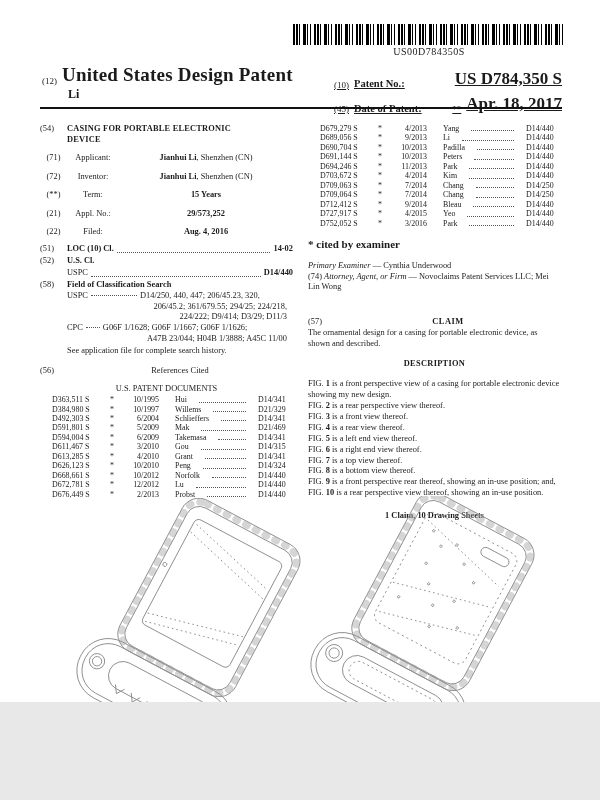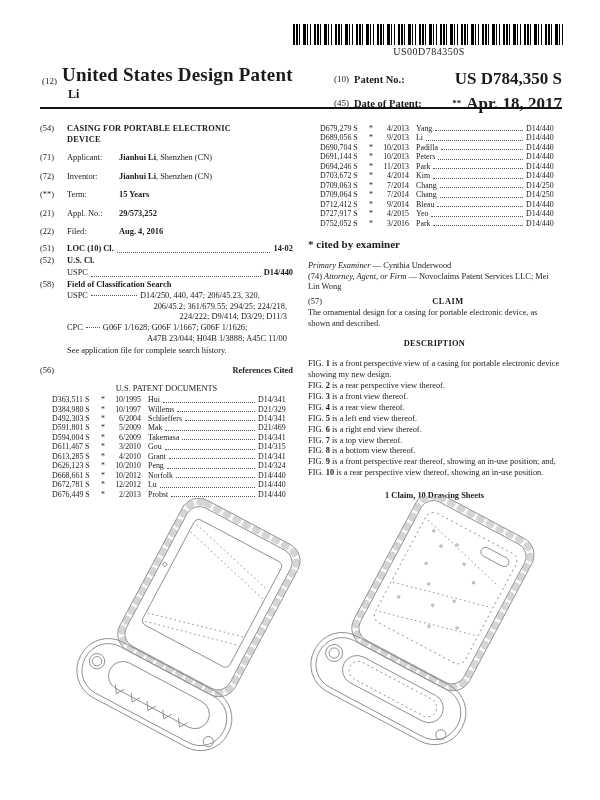--- a/index.html
+++ b/index.html
@@ -1,79 +1,79 @@
 <!DOCTYPE html>
 <html><head>
 <meta charset="utf-8">
 <style>
   html,body{margin:0;padding:0;background:#e8e8e8;}
-  .page{position:relative;width:600px;height:800px;background:#ffffff;color:#1b1b1b;
+  .page{position:relative;width:600px;height:702px;background:#ffffff;color:#1b1b1b;
         font-family:"Liberation Serif","DejaVu Serif",serif;overflow:hidden;}
 
   
   .barcode-wrap{position:absolute;top:24px;left:293px;width:272px;text-align:center;}
   .barcode{height:21px;width:100%;
     background:repeating-linear-gradient(90deg,
       #000 0 2px,#fff 2px 3px,#000 3px 5px,#fff 5px 6px,#000 6px 7px,#fff 7px 10px,
       #000 10px 13px,#fff 13px 14px,#000 14px 15px,#fff 15px 17px,#000 17px 18px,#fff 18px 21px);}
   .barcode-text{font-size:10px;letter-spacing:.5px;margin-top:1px;}
 
   
   .header{position:absolute;top:64px;left:42px;width:520px;display:flex;}
   .h-left{flex:1;}
   .h-titleline{display:flex;align-items:flex-end;}
   .h-code{font-size:9px;margin-right:5px;}
   .h-title{font-size:19px;font-weight:bold;letter-spacing:.2px;white-space:nowrap;}
   .h-author{font-size:12px;font-weight:bold;margin-left:26px;margin-top:1px;}
   .h-right{width:228px;padding-top:3px;}
-  .h-row{display:flex;align-items:center;line-height:1.45;}
+  .h-row{display:flex;align-items:flex-end;line-height:1.45;text-decoration:underline;}
   .h-lab{font-size:10.5px;font-weight:bold;margin-right:4px;}
   .h-fill{flex:1;}
   .h-stars{font-size:9px;font-weight:bold;margin-right:5px;}
   .h-val{font-size:17px;font-weight:bold;white-space:nowrap;}
   .rule{position:absolute;top:107px;left:40px;width:522px;border-top:2px solid #111;}
 
   
   .columns{position:absolute;top:116px;left:40px;width:522px;display:flex;gap:15px;
            font-size:8.4px;line-height:1.3;}
   .col{width:253px;}
 
   .sec-row{display:flex;margin-top:8px;}
   .sec-code{width:27px;flex:none;}
   .sec-title{font-weight:bold;max-width:200px;letter-spacing:.2px;}
-  .bib-row{display:flex;margin-top:7.5px;}
+  .bib-row{display:flex;margin-top:7.5px;text-align:center;}
   .bib-label{width:52px;flex:none;}
   .bib-val{flex:1;}
   .b{font-weight:bold;}
 
   .leader{flex:1;border-bottom:1.5px dotted #555;margin:0 3px;align-self:flex-end;
           transform:translateY(-2px);min-width:8px;}
   .ldr-fixed{display:inline-block;width:46px;border-bottom:1.5px dotted #555;
              transform:translateY(-2px);margin:0 3px;}
   .ldr-fixed.short{width:14px;}
   .flexline{display:flex;margin-top:1px;}
   .loc-row{margin-top:6px;}
   .fs-cont{text-align:right;padding-right:6px;}
   .fs-note{margin-top:1px;}
   .indent{padding-left:27px;}
 
   .refs-head{display:flex;margin-top:9px;}
-  .refs-title{flex:1;text-align:right;font-weight:bold;}
+  .refs-title{flex:1;text-align:center;font-weight:normal;}
   .refs-sub{text-align:center;margin-top:7px;}
   .ref-table{margin-top:0;font-size:7.9px;}
-  .rrow{display:flex;align-items:center;padding-left:12px;line-height:1.2;}
+  .rrow{display:flex;align-items:center;padding-left:12px;line-height:1.2;gap:9px;}
   .rn{width:46px;flex:none;}
   .rst{width:10px;flex:none;text-align:center;}
   .rd{width:33px;flex:none;text-align:right;margin-right:7px;}
   .rnm{flex:none;}
   .rc{width:35px;flex:none;text-align:left;}
 
   .cited-note{margin-top:9px;font-size:11px;font-weight:bold;}
   .para{margin-top:9px;}
-  .claim-head{display:flex;margin-top:4px;align-items:flex-end;}
+  .claim-head{display:flex;margin-top:24px;align-items:flex-end;}
   .claim-hd{flex:1;text-align:center;font-weight:bold;letter-spacing:.5px;}
   .center-bold{text-align:center;font-weight:bold;margin-top:9px;letter-spacing:.3px;}
   .desc{margin-top:9px;}
   .dline{margin-top:0;}
   .fignum{font-weight:bold;}
   .sheets{text-align:center;font-weight:bold;margin-top:12px;}
 
   
   .figures{position:absolute;top:496px;left:0;width:600px;height:304px;}
   .fig{position:absolute;}

